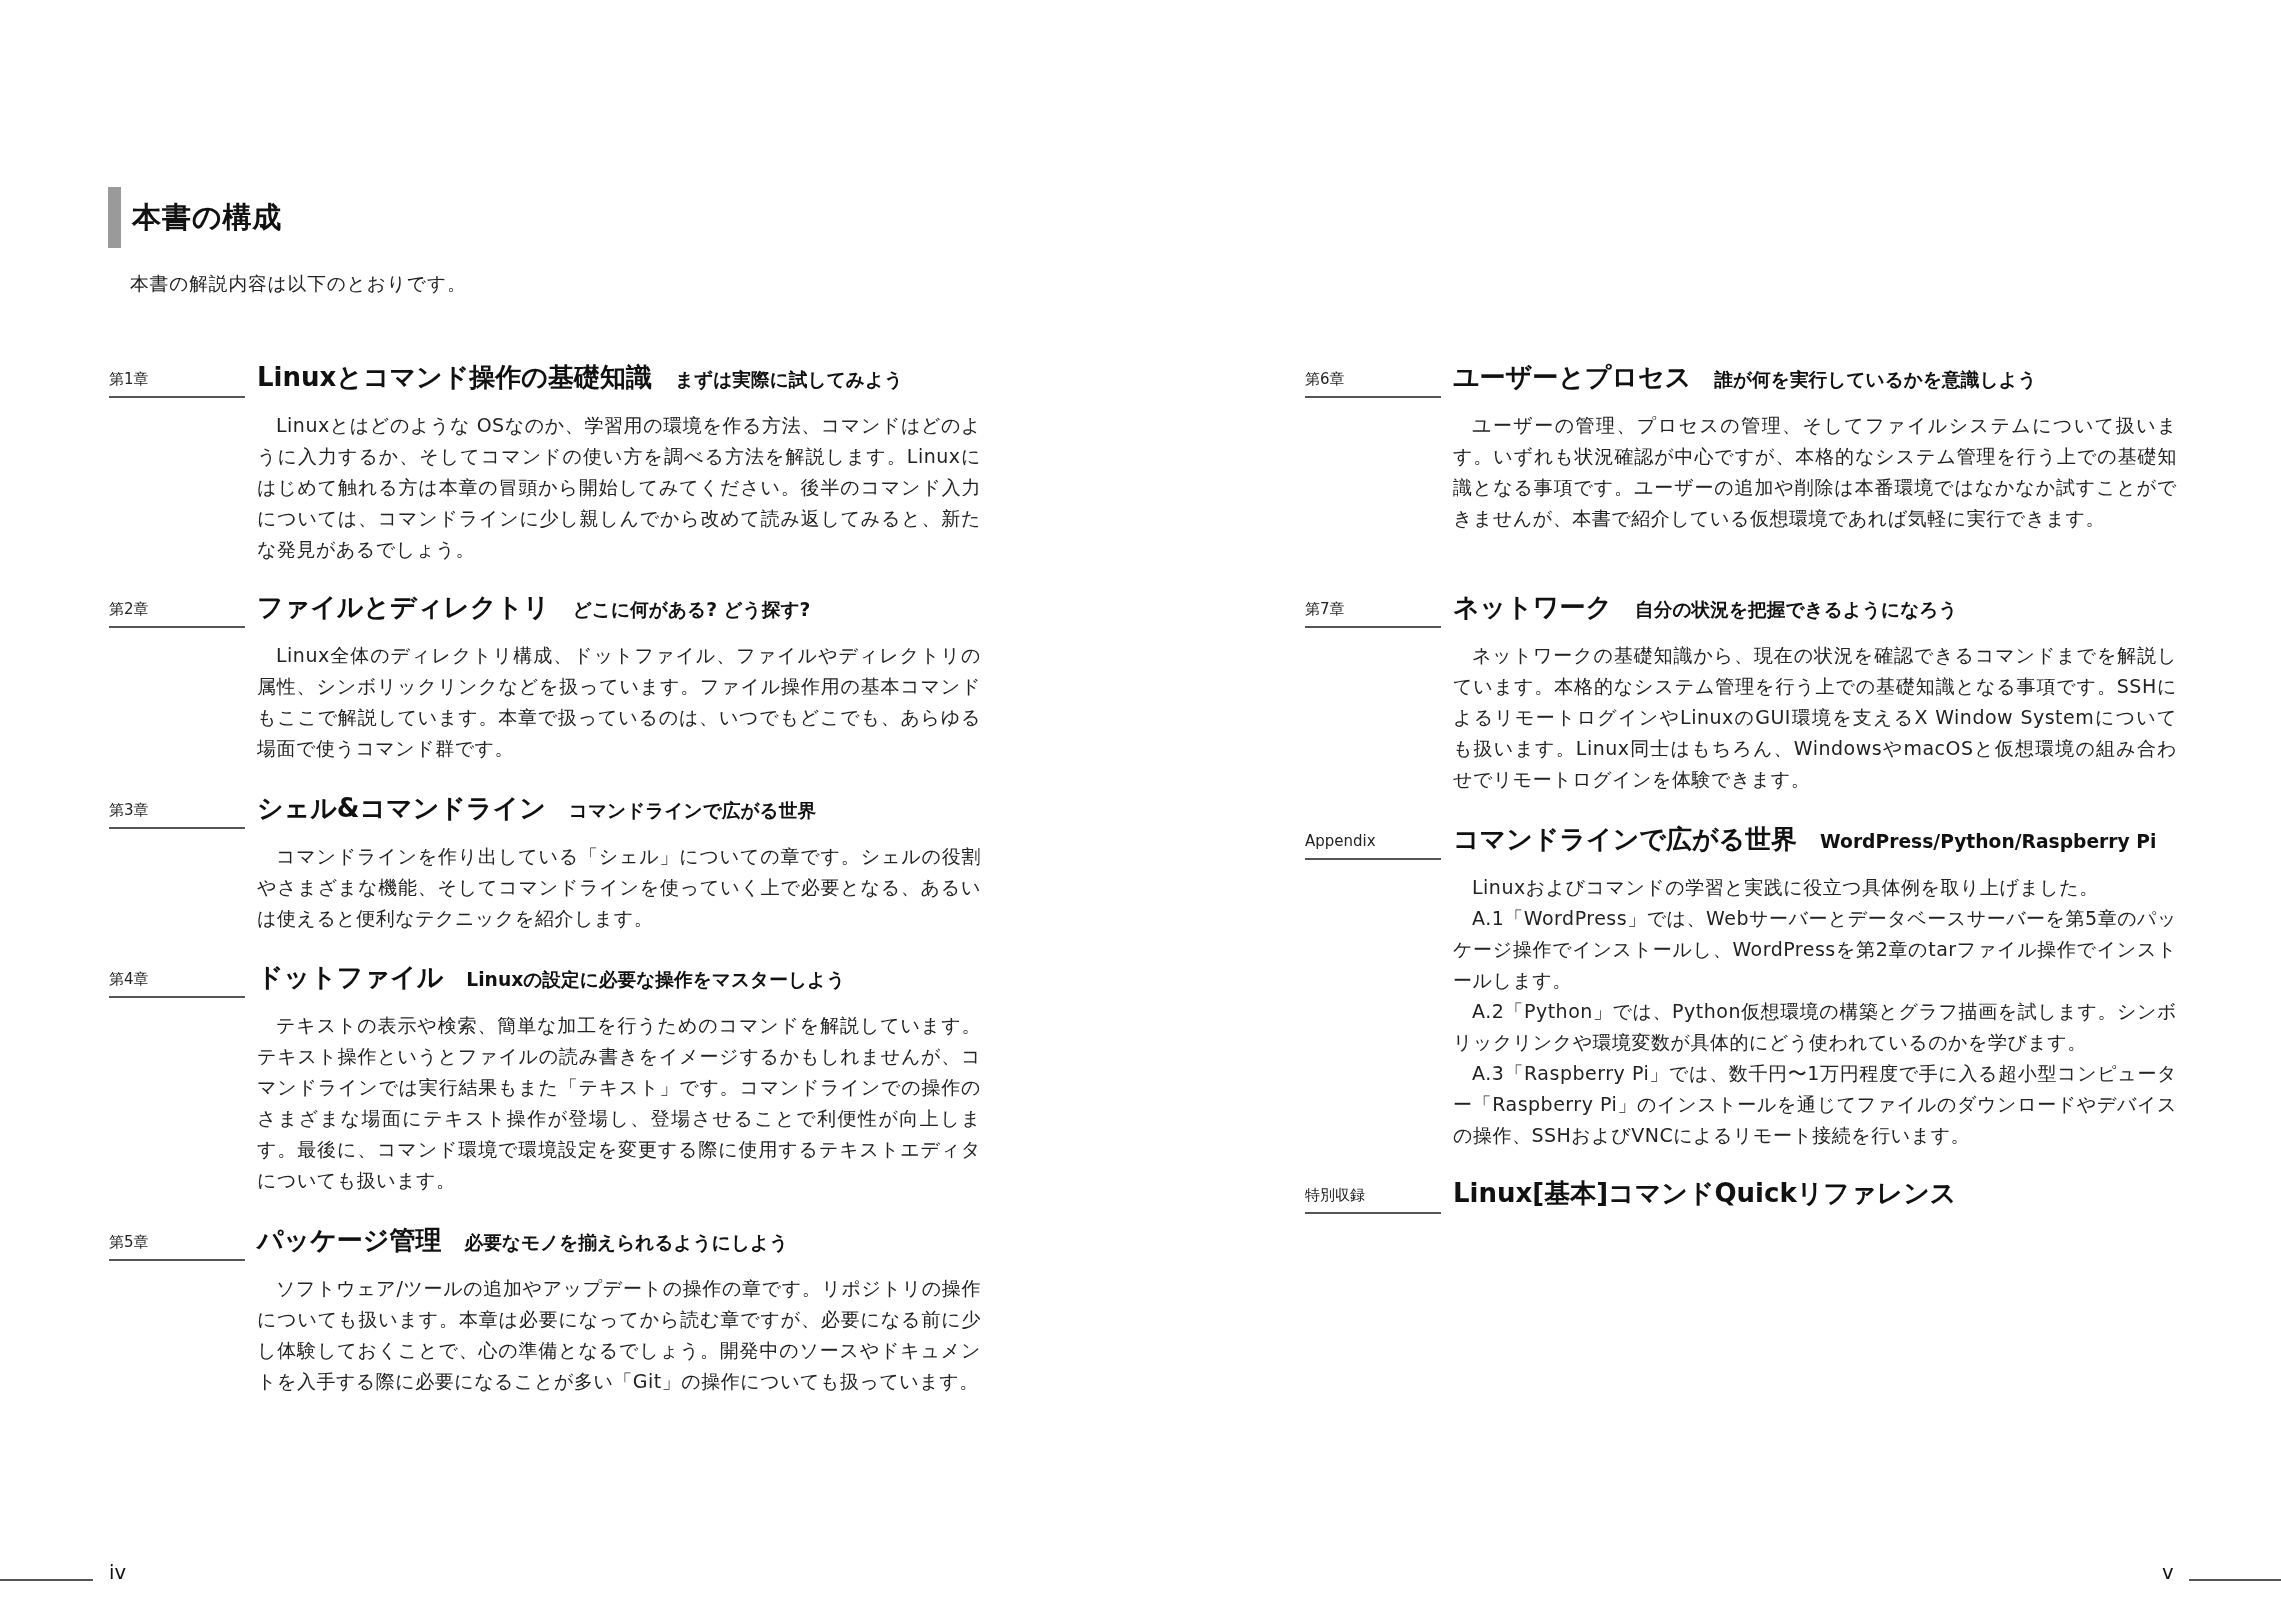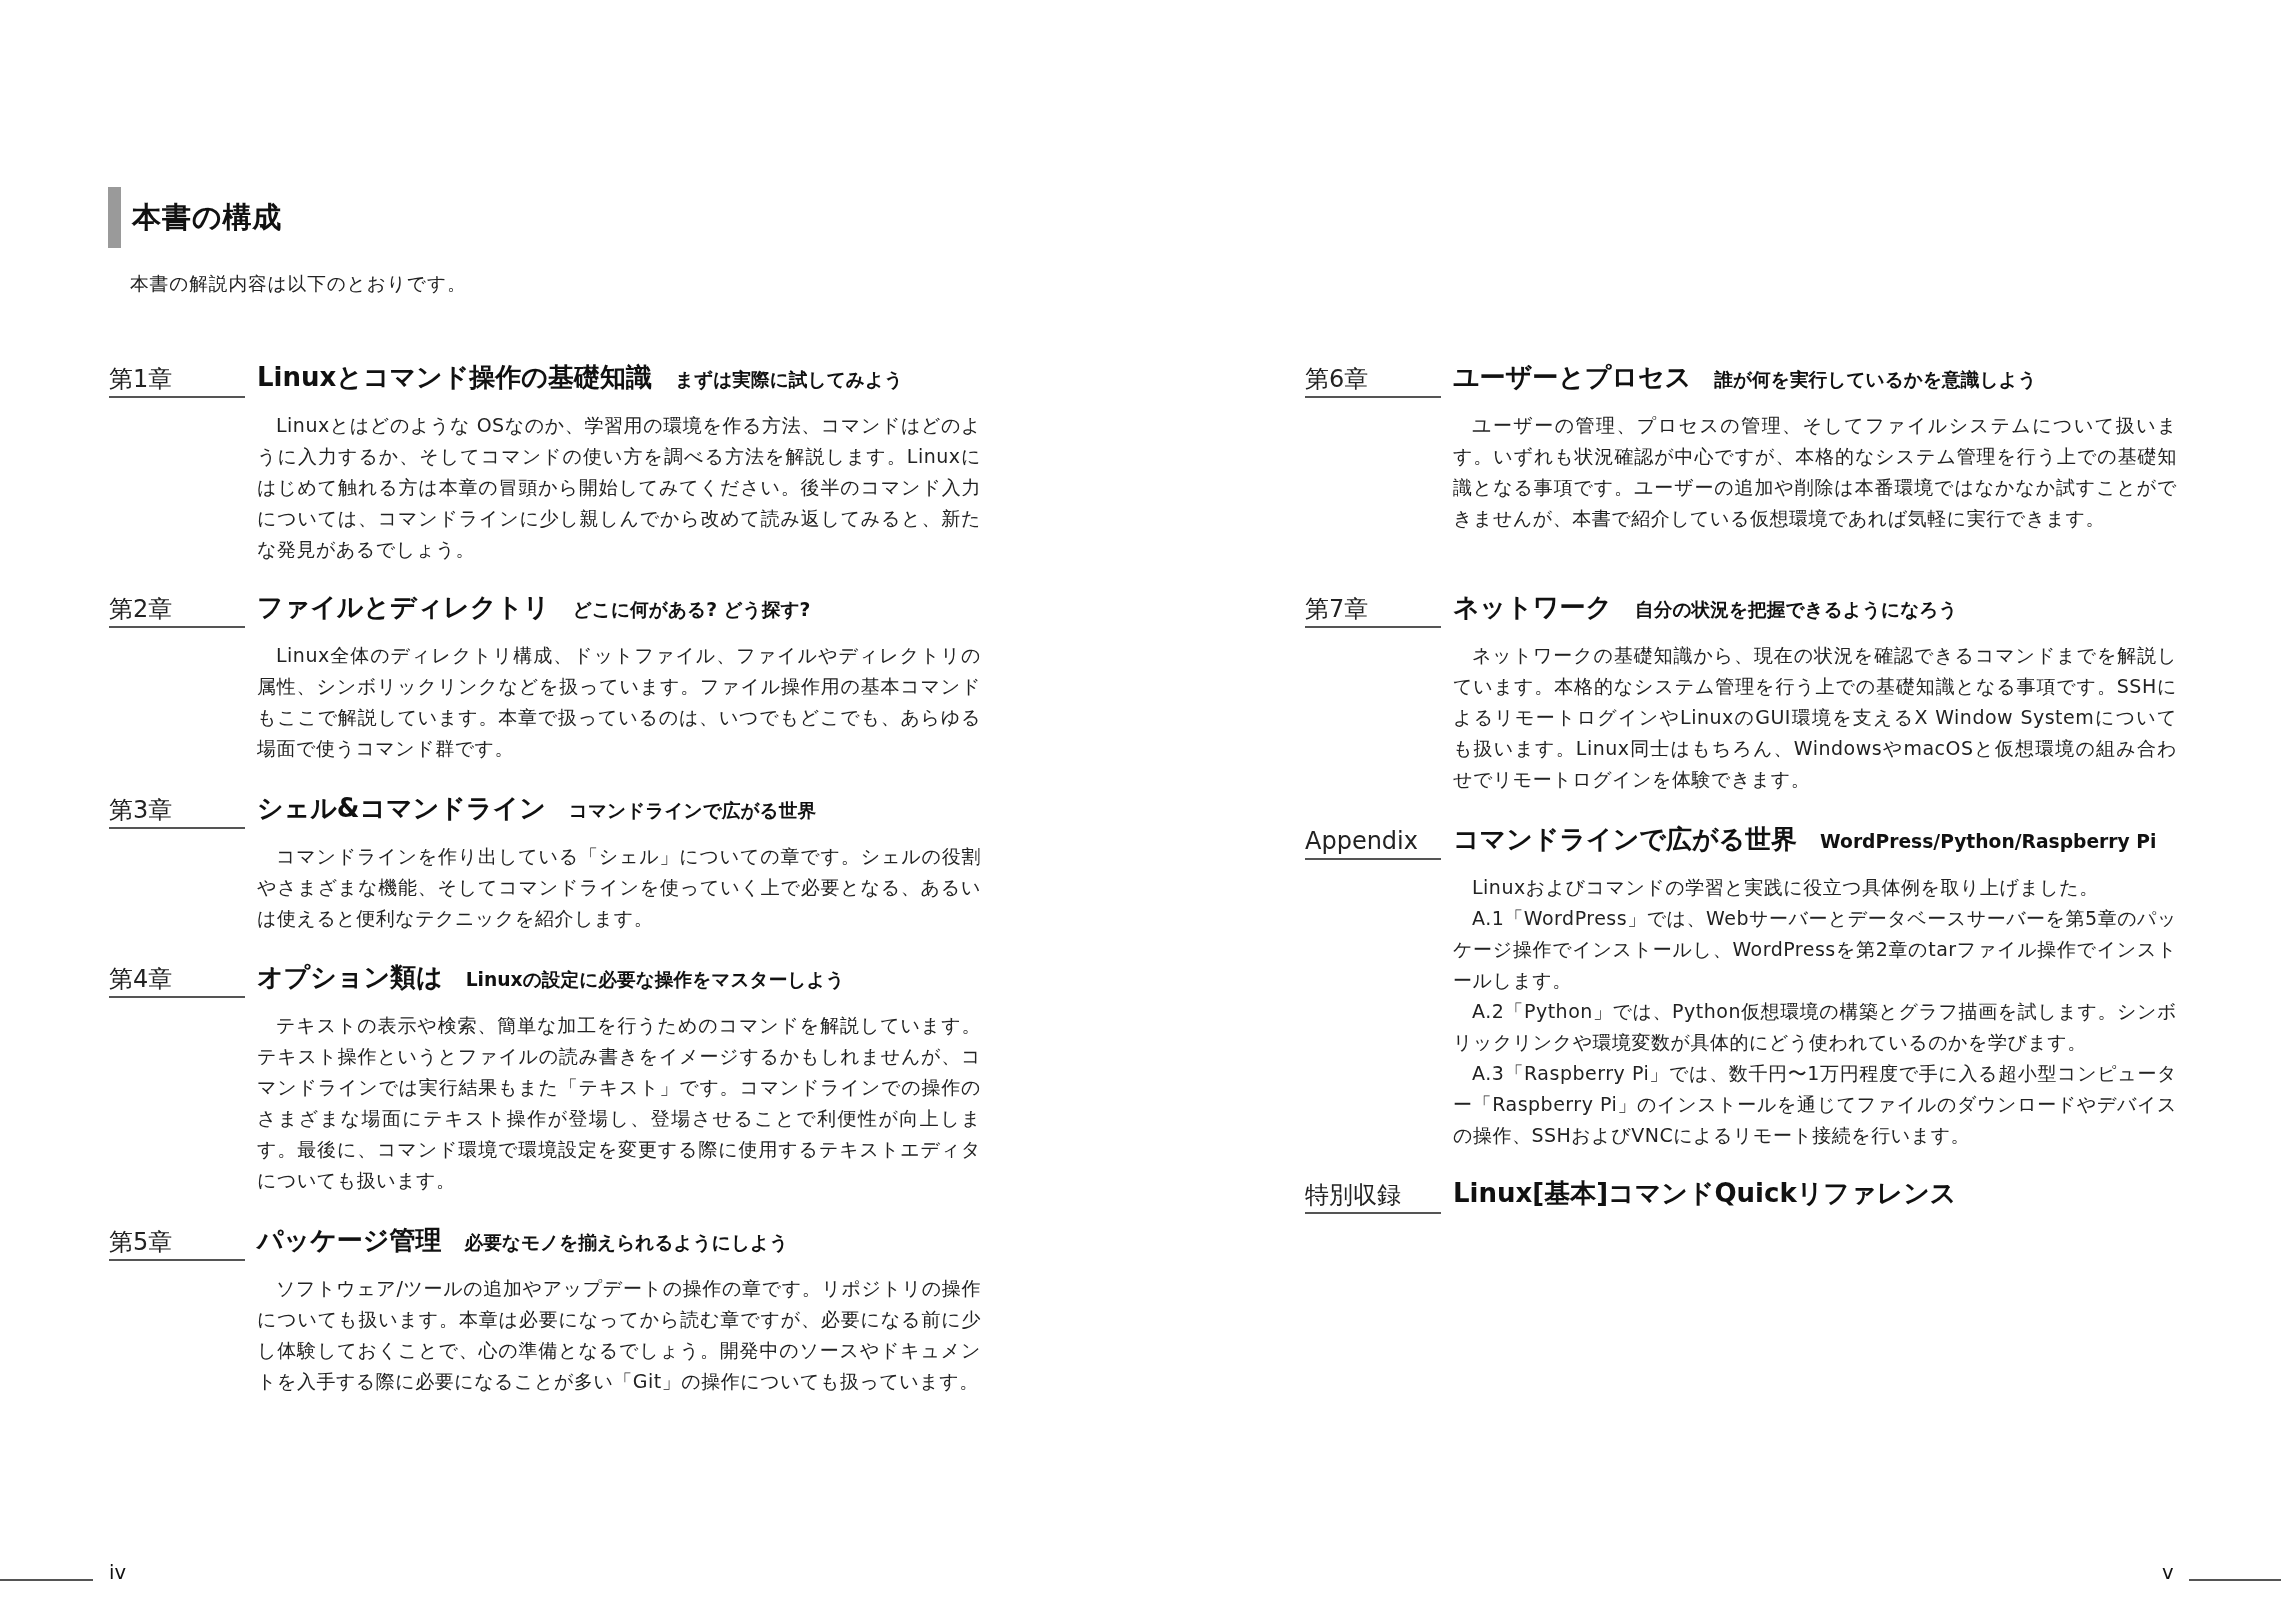--- a/index.html
+++ b/index.html
@@ -11,21 +11,21 @@
   .page.left { left:0; }
   .page.right { left:1141px; }
 
   .sec-heading { position:absolute; left:108px; top:187px; height:61px; display:flex; align-items:center; }
   .sec-bar { width:12.5px; height:61px; background:#9a9a9a; }
   .sec-title { margin-left:11.6px; font-size:29px; font-weight:bold; color:#111; letter-spacing:0.9px; }
   .sec-intro { position:absolute; left:130px; top:271px; font-size:18.7px; color:#222; letter-spacing:0.9px; }
 
   .chapter { position:absolute; width:1007px; }
   .ch-label-wrap { position:absolute; left:0; top:0; width:136px; }
-  .ch-label { font-size:24px; color:#222; line-height:28.5px; display:block; padding-bottom:2.7px; }
+  .ch-label { font-size:15px; color:#222; line-height:28.5px; display:block; padding-bottom:2.7px; }
   .ch-rule { height:1.8px; background:#555; width:136px; }
   .ch-head { position:absolute; left:148px; top:-5.3px; white-space:nowrap; display:flex; align-items:baseline; }
   .ch-title { font-size:26px; font-weight:bold; color:#111;text-align:right; }
   .ch-sub { font-size:18.7px; font-weight:bold; color:#111; margin-left:23px; }
   .ch-body { position:absolute; left:148px; top:45px; width:724px; font-size:19px; line-height:31px; color:#222; letter-spacing:0.5px; }
   .ch-body p { margin:0; text-indent:1em; text-align:justify; }
 
   .folio { position:absolute; top:1561px; font-size:19.6px; color:#111; }
   .folio-rule { position:absolute; top:1579px; height:1.8px; background:#555; width:93px; }
 </style>
@@ -80,21 +80,21 @@
       <p>コマンドラインを作り出している「シェル」についての章です。シェルの役割やさまざまな機能、そしてコマンドラインを使っていく上で必要となる、あるいは使えると便利なテクニックを紹介します。</p>
     </div>
   </div>
 
   <div class="chapter" style="left:109px; top:965px;">
     <div class="ch-label-wrap">
       <span class="ch-label">第4章</span>
       <div class="ch-rule"></div>
     </div>
     <div class="ch-head">
-      <span class="ch-title">オプション類は</span>
+      <span class="ch-title">ドットファイル</span>
       <span class="ch-sub">Linuxの設定に必要な操作をマスターしよう</span>
     </div>
     <div class="ch-body">
       <p>テキストの表示や検索、簡単な加工を行うためのコマンドを解説しています。テキスト操作というとファイルの読み書きをイメージするかもしれませんが、コマンドラインでは実行結果もまた「テキスト」です。コマンドラインでの操作のさまざまな場面にテキスト操作が登場し、登場させることで利便性が向上します。最後に、コマンド環境で環境設定を変更する際に使用するテキストエディタについても扱います。</p>
     </div>
   </div>
 
   <div class="chapter" style="left:109px; top:1228px;">
     <div class="ch-label-wrap">
       <span class="ch-label">第5章</span>

